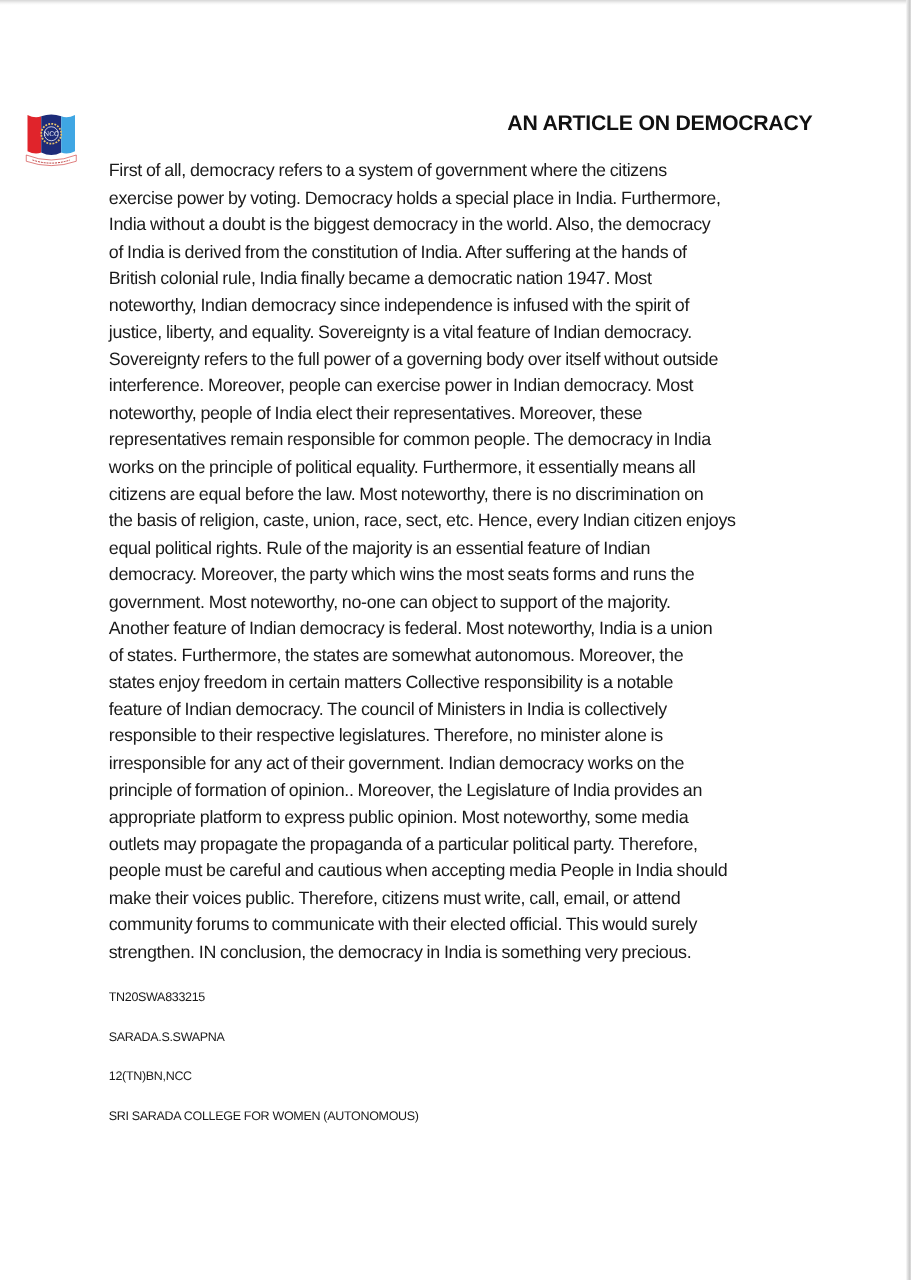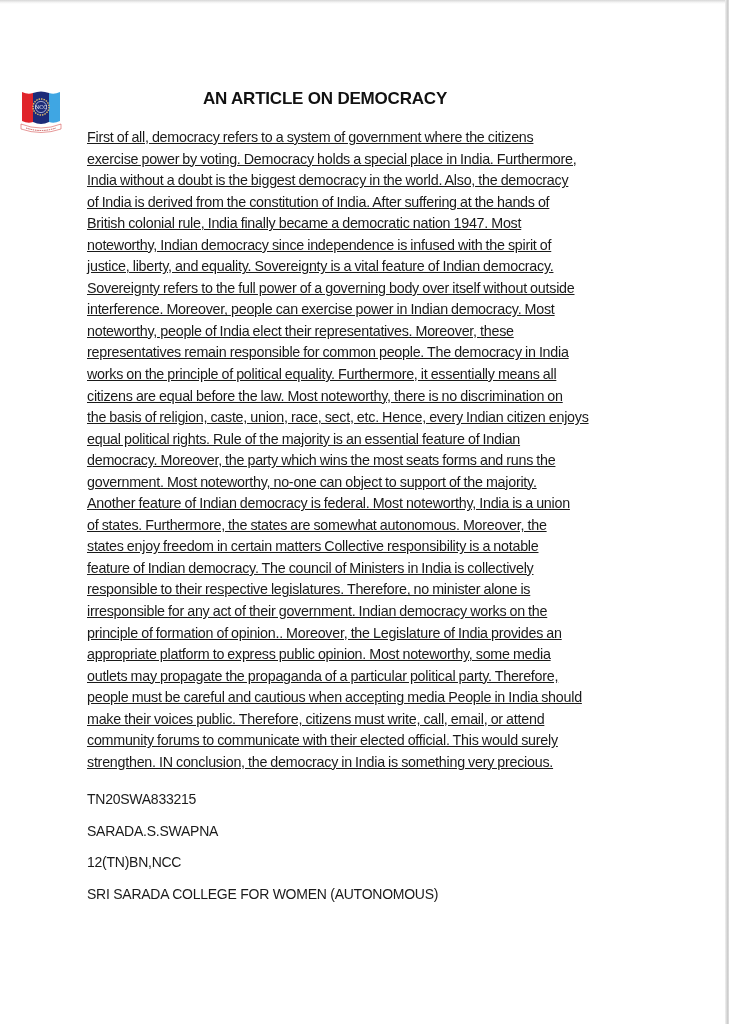--- a/index.html
+++ b/index.html
@@ -29,44 +29,44 @@
     }
     .logo {
       position: absolute;
       left: 16px; top: 88px;
       width: 50px; height: 50px;
     }
     .title {
       position: absolute;
       left: 0; top: 89px;
       width: 650px;
-      text-align: center;
+      text-align: right;
       font-weight: bold;
       font-size: 17px;
       letter-spacing: -0.2px;
       color: #111111;
       padding-left: 0;
     }
     .title span { position: relative; left: 0; }
     .body-text {
       position: absolute;
       left: 87px; top: 127px;
       width: 560px;
       font-size: 14.3px;
       line-height: 21.55px;
       letter-spacing: -0.25px;
       word-spacing: -0.5px;
       color: #1a1a1a;
       white-space: nowrap;
     }
-    .body-text .line { display: block; text-decoration: underline; }
+    .body-text .line { display: block; }
     .signature {
       position: absolute;
       left: 87px; top: 789px;
-      font-size: 14px;
+      font-size: 10px;
       letter-spacing: -0.25px;
       color: #1a1a1a;
     }
     .signature .sig-line {
       display: block;
       height: 31.5px;
       line-height: 20px;
     }
   </style>
 </head>

